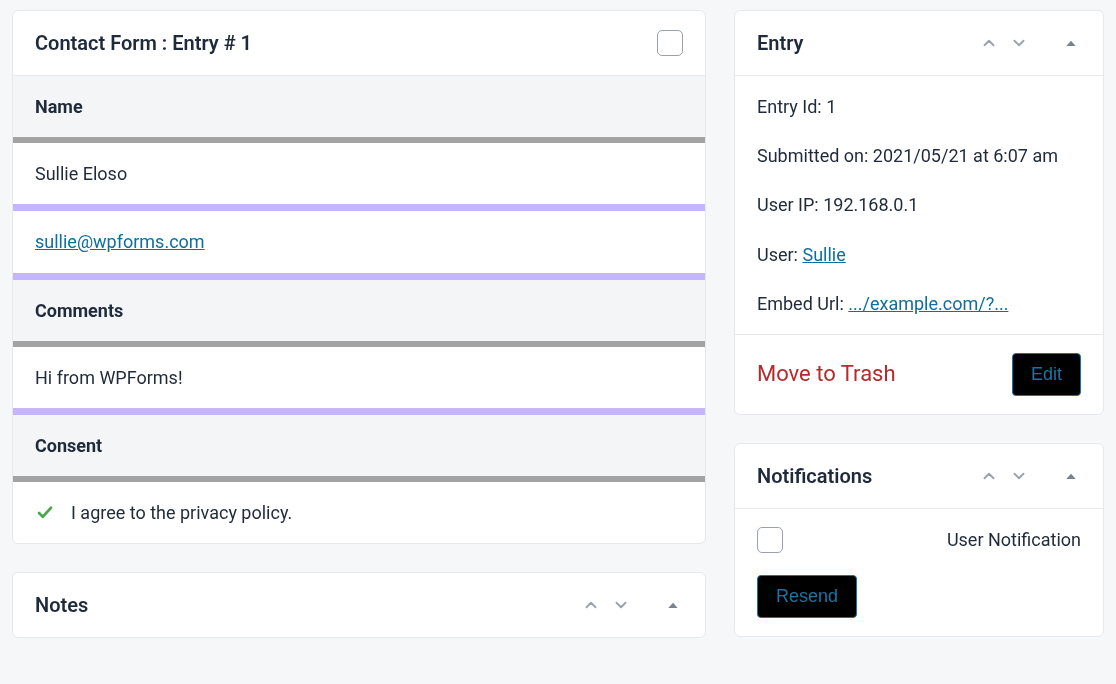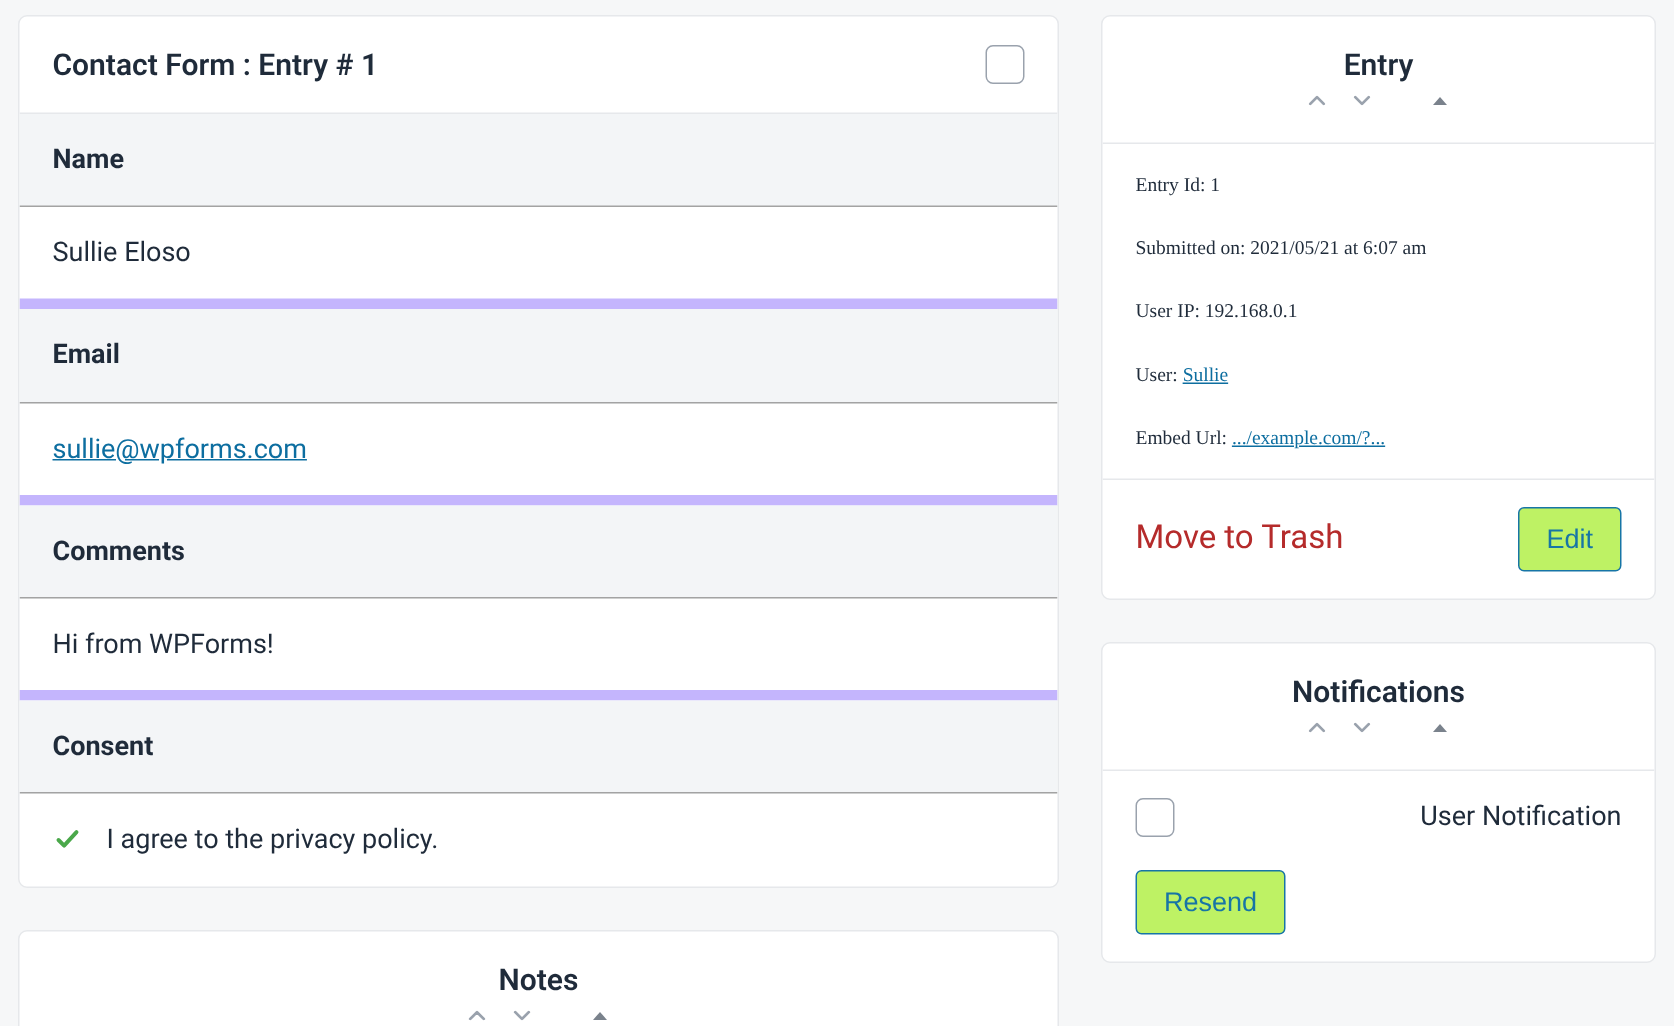--- a/index.html
+++ b/index.html
@@ -50,21 +50,21 @@
     .chk {
       width: 26px; height: 26px;
       border: 1.5px solid #9aa2ad;
       border-radius: 5px;
       background: #fff;
       cursor: pointer;
     }
 
     .field-label {
       background: #f3f5f7;
-      border-bottom: 1px solid #a3a3a3;
+      border-bottom: 6px solid #a3a3a3;
       padding: 18px 22px;
       font-weight: 700;
       color: #1f2b3a;
       font-size: 18px;
     }
     .field-value {
       padding: 18px 22px;
       border-bottom: 7px solid #c4b5fd;
       font-size: 18px;
       color: #1f2b3a;
@@ -80,21 +80,20 @@
       line-height: 1;
     }
 
     
     .panel-header {
       display: flex;
       align-items: center;
       justify-content: space-between;
       padding: 18px 22px;
       border-bottom: 1px solid #e6e8eb;
-      flex-direction: column;
     }
     .panel-header.noborder { border-bottom: none; }
     .panel-title {
       font-size: 20px;
       font-weight: 600;
       color: #1f2b3a;
     }
     .panel-controls {
       display: flex;
       align-items: center;
@@ -103,39 +102,39 @@
     .arrow-btn {
       width: 20px; height: 20px;
       cursor: pointer;
       color: #9aa2ad;
       display: inline-flex; align-items: center; justify-content: center;
     }
     .arrow-btn.solid { color: #7a828c; }
 
     
     .side-body { padding: 18px 22px; }
-    .side-line { margin-bottom: 24px; font-size: 13px; color: #1f2b3a; font-family: Liberation Serif, serif; }
+    .side-line { margin-bottom: 24px; font-size: 18px; color: #1f2b3a; }
     .side-line:last-child { margin-bottom: 0; }
     .side-actions {
       display: flex;
       align-items: center;
       justify-content: space-between;
       padding: 18px 22px;
       border-top: 1px solid #e6e8eb;
     }
     .trash-link {
       color: #b52b2b;
       font-size: 22px;
       text-decoration: none;
       cursor: pointer;
     }
     .btn {
       border: 1px solid #1775a6;
       color: #1775a6;
-      background: #bef264;
+      background: #000000;
       border-radius: 4px;
       padding: 10px 18px;
       font-size: 18px;
       cursor: pointer;
     }
 
     
     .notif-body { padding: 18px 22px; }
     .notif-row {
       display: flex; align-items: center; gap: 14px;
@@ -158,21 +157,20 @@
       <div class="entry-card-header">
         <div class="entry-card-title">Contact Form : Entry # 1</div>
         <label class="show-empty">
           <span class="chk"></span>
         </label>
       </div>
 
       <div class="field-label">Name</div>
       <div class="field-value">Sullie Eloso</div>
 
-      <div class="field-label">Email</div>
       <div class="field-value">
         <a href="#" class="link">sullie@wpforms.com</a>
       </div>
 
       <div class="field-label">Comments</div>
       <div class="field-value">Hi from WPForms!</div>
 
       <div class="field-label">Consent</div>
       <div class="field-value">
         <div class="consent-row">

